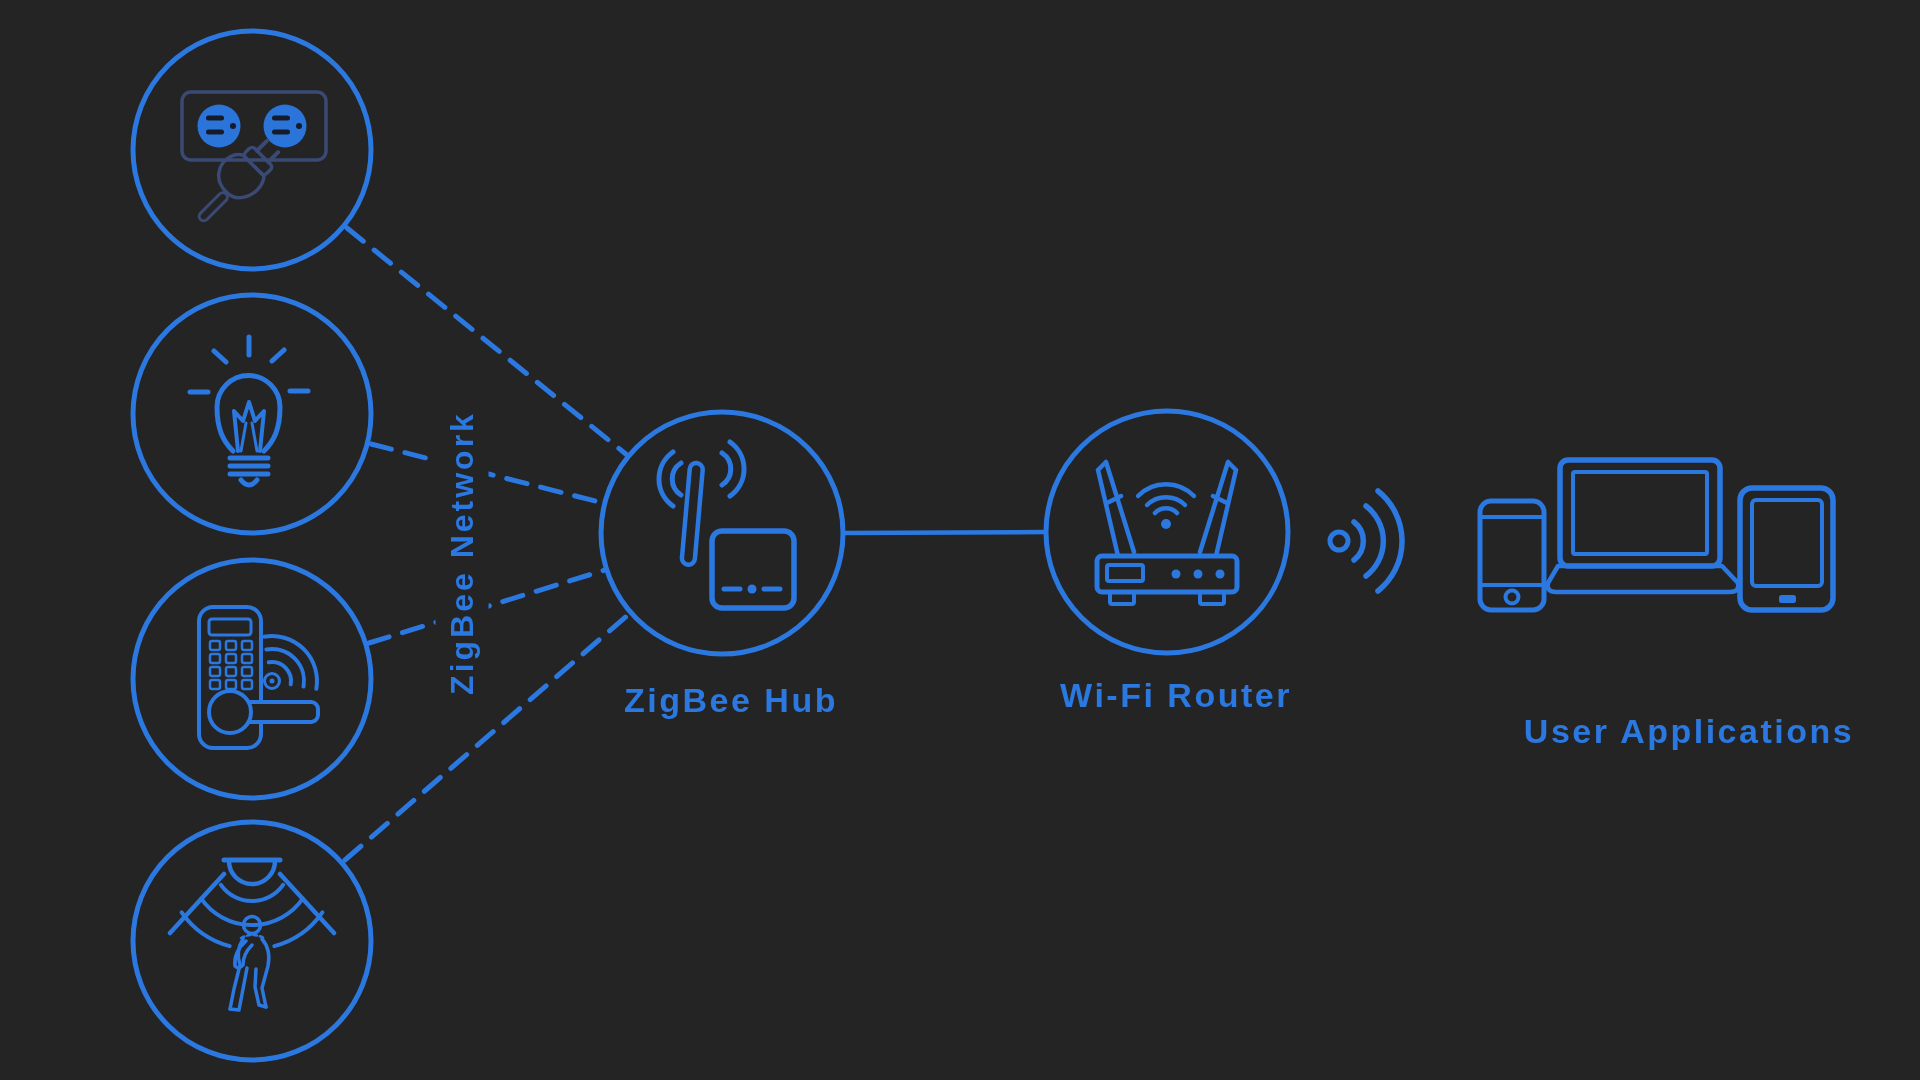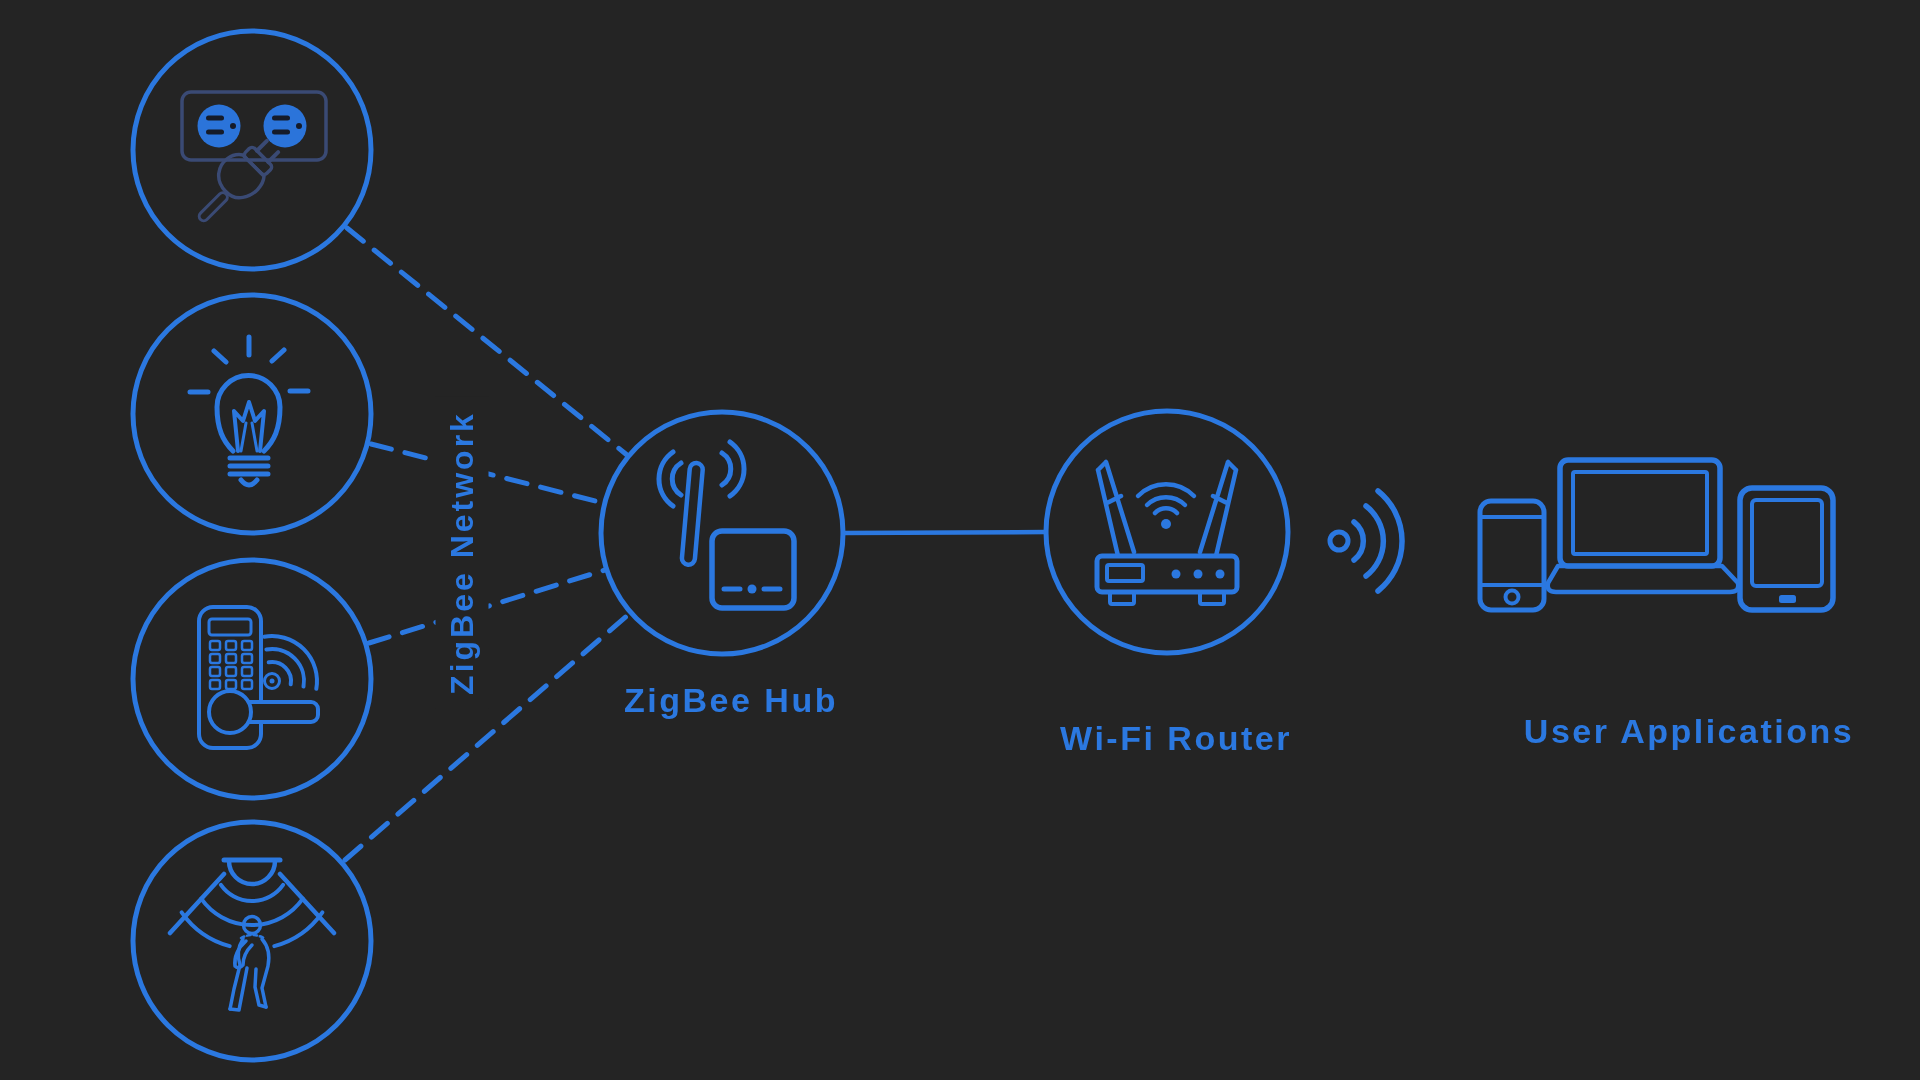--- a/index.html
+++ b/index.html
@@ -21,21 +21,21 @@
   .dsh{stroke-dasharray:21 14;}
   .shdsh{stroke-dasharray:3.5 3;}
   .fa{fill:var(--accent,#2b78e0);stroke:none;}
   .fsock{fill:var(--socket-fill,#2b74da);stroke:none;}
   .fslot{fill:var(--socket-slot,#151b29);stroke:none;}
   .bgfill{fill:var(--background,#242424);}
   
   .node-label{position:absolute;transform:translateX(-50%);white-space:nowrap;
     font-weight:700;font-size:34px;letter-spacing:2.5px;color:var(--accent,#2b78e0);}
   #hub-label{left:731px;top:681px;}
-  #router-label{left:1176px;top:719px;}
+  #router-label{left:1176px;top:676px;}
   #apps-label{left:1689px;top:712px;}
   #network-label{position:absolute;left:462px;top:553px;
     transform:translate(-50%,-50%) rotate(-90deg);white-space:nowrap;
     font-weight:700;font-size:32px;letter-spacing:3px;color:var(--accent,#2b78e0);
     background:var(--background,#242424);padding:8px 14px;}
 </style>
 </head>
 <body>
 
 <div id="stage">

